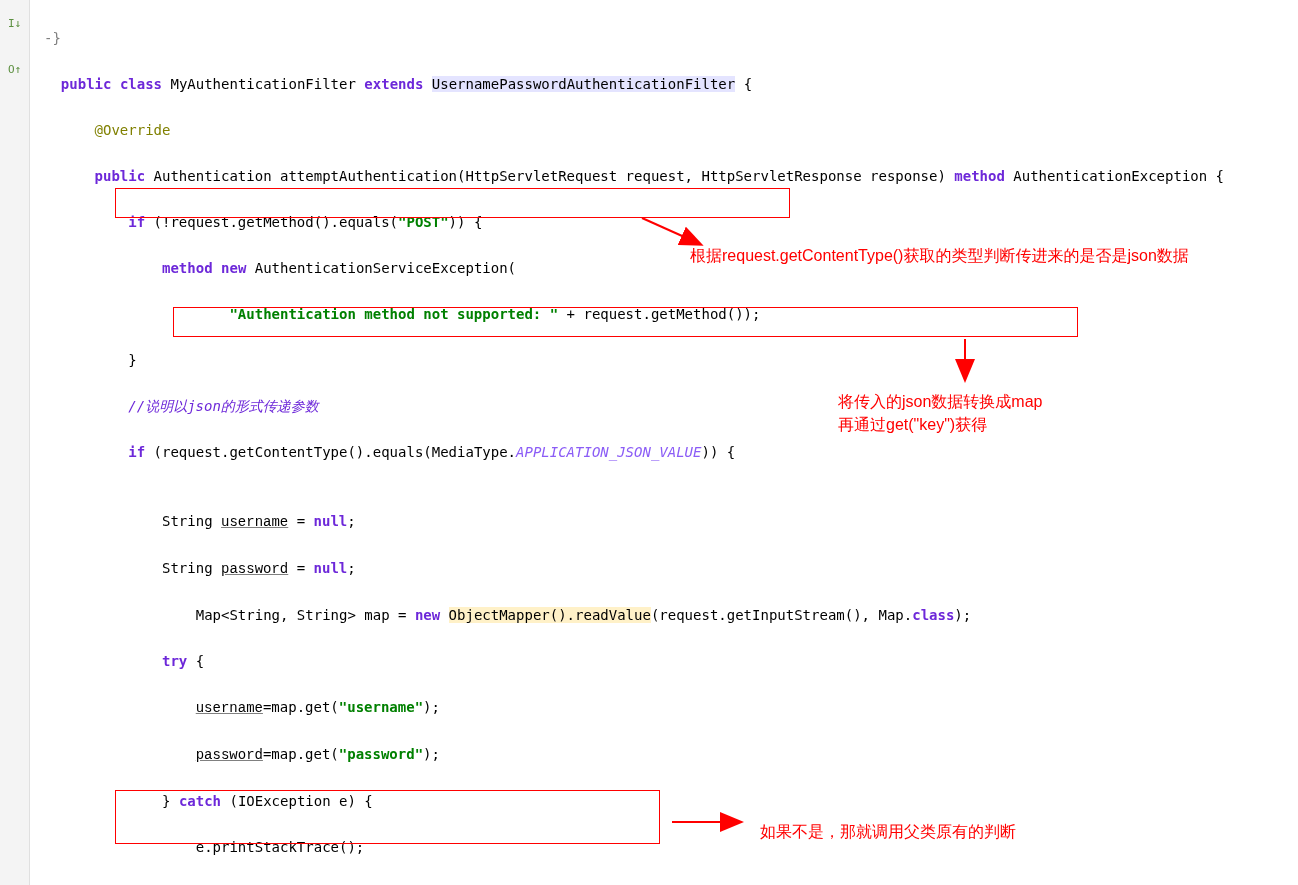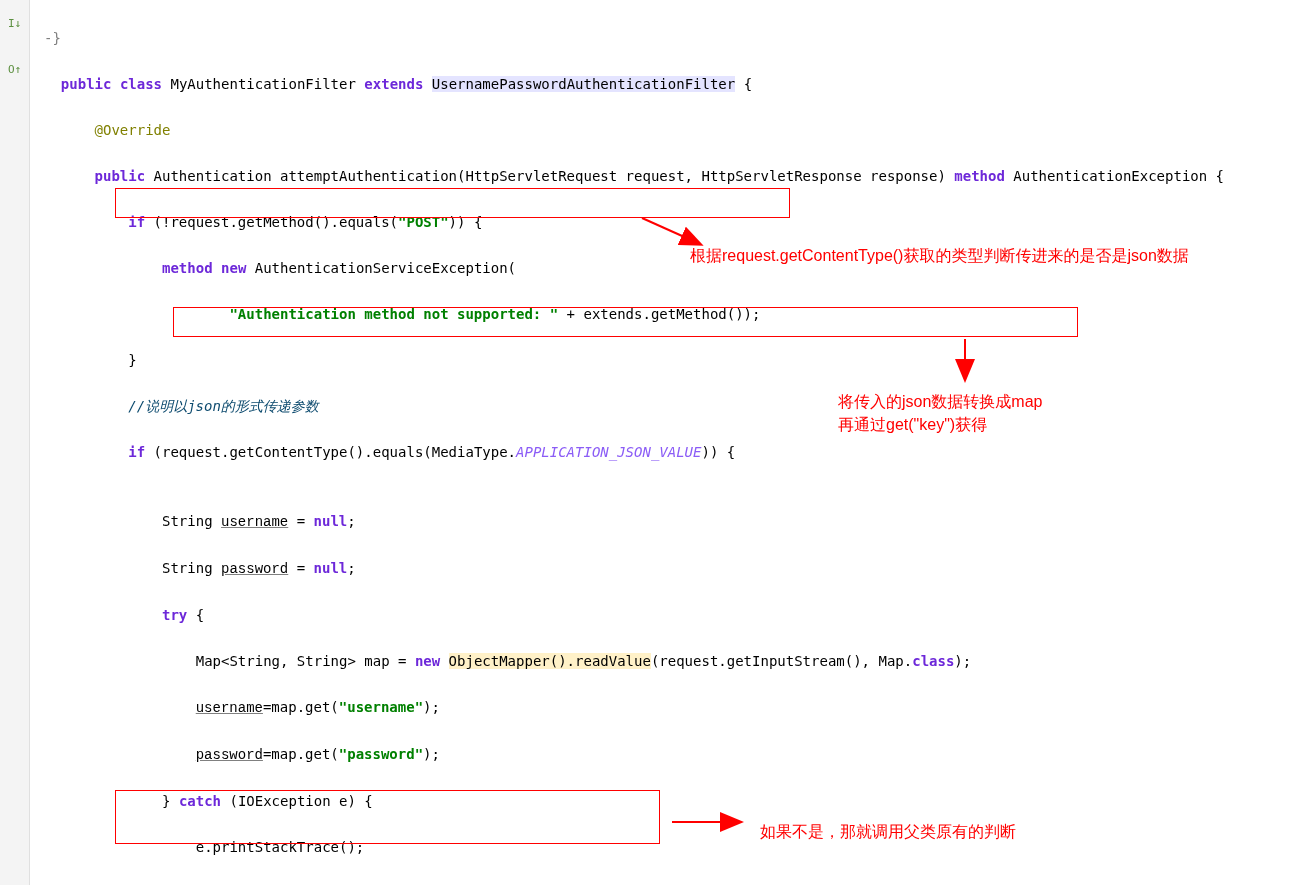--- a/index.html
+++ b/index.html
@@ -31,21 +31,21 @@
       position: relative;
       white-space: pre;
       line-height: 23px;
     }
     .line { padding-left: 14px; position: relative; }
     .kw { color: #6d28d9; font-weight: bold; }
     .cls { color: #000; }
     .anno { color: #808000; }
     .str { color: #008000; font-weight: bold; }
     .field-italic { color: #8b5cf6; font-style: italic; }
-    .cmt { color: #0c4a6e; font-style: italic; }
+    .cmt { color: #6d28d9; font-style: italic; }
     .underline { text-decoration: underline; text-decoration-color: #808080; font-family: Liberation Mono, monospace; }
     .sel-bg { background: #e4e4ff; }
     .hl-yellow { background: #fff1c8; }
     .hl-gray { color: #808080; }
     .annotation {
       position: absolute;
       color: #ff0000;
       font-family: sans-serif;
       font-size: 16px;
       white-space: normal;
@@ -65,29 +65,29 @@
   <div class="gutter-icon" style="top:17px;color:#5b8f3f">I↓</div>
 </div>
 
 <div class="code-area">
 <div class="line"><span class="hl-gray">-}</span></div>
 <div class="line">  <span class="kw">public</span> <span class="kw">class</span> <span class="cls">MyAuthenticationFilter</span> <span class="kw">extends</span> <span class="sel-bg">UsernamePasswordAuthenticationFilter</span><span> {</span></div>
 <div class="line">      <span class="anno">@Override</span></div>
 <div class="line">      <span class="kw">public</span><span> Authentication attemptAuthentication(HttpServletRequest request, HttpServletResponse response) </span><span class="kw">method</span><span> AuthenticationException {</span></div>
 <div class="line">          <span class="kw">if</span><span> (!request.getMethod().equals(</span><span class="str">"POST"</span><span>)) {</span></div>
 <div class="line">              <span class="kw">method</span> <span class="kw">new</span><span> AuthenticationServiceException(</span></div>
-<div class="line">                      <span class="str">"Authentication method not supported: "</span><span> + extends.getMethod());</span></div>
+<div class="line">                      <span class="str">"Authentication method not supported: "</span><span> + request.getMethod());</span></div>
 <div class="line">          <span>}</span></div>
 <div class="line">          <span class="cmt">//说明以json的形式传递参数</span></div>
 <div class="line">          <span class="kw">if</span><span> (request.getContentType().equals(MediaType.</span><span class="field-italic">APPLICATION_JSON_VALUE</span><span>)) {</span></div>
 <div class="line"></div>
 <div class="line">              <span>String </span><span class="underline">username</span><span> = </span><span class="kw">null</span><span>;</span></div>
 <div class="line">              <span>String </span><span class="underline">password</span><span> = </span><span class="kw">null</span><span>;</span></div>
+<div class="line">                  <span>Map&lt;String, String&gt; map = </span><span class="kw">new</span><span> </span><span class="hl-yellow">ObjectMapper().readValue</span><span>(request.getInputStream(), Map.</span><span class="kw">class</span><span>);</span></div>
 <div class="line">              <span class="kw">try</span><span> {</span></div>
-<div class="line">                  <span>Map&lt;String, String&gt; map = </span><span class="kw">new</span><span> </span><span class="hl-yellow">ObjectMapper().readValue</span><span>(request.getInputStream(), Map.</span><span class="kw">class</span><span>);</span></div>
 <div class="line">                  <span class="underline">username</span><span>=map.get(</span><span class="str">"username"</span><span>);</span></div>
 <div class="line">                  <span class="underline">password</span><span>=map.get(</span><span class="str">"password"</span><span>);</span></div>
 <div class="line">              <span>} </span><span class="kw">catch</span><span> (IOException e) {</span></div>
 <div class="line">                  <span>e.printStackTrace();</span></div>
 <div class="line">              <span>}</span></div>
 <div class="line"></div>
 
 <div class="line"></div>
 
 <div class="line"></div>

